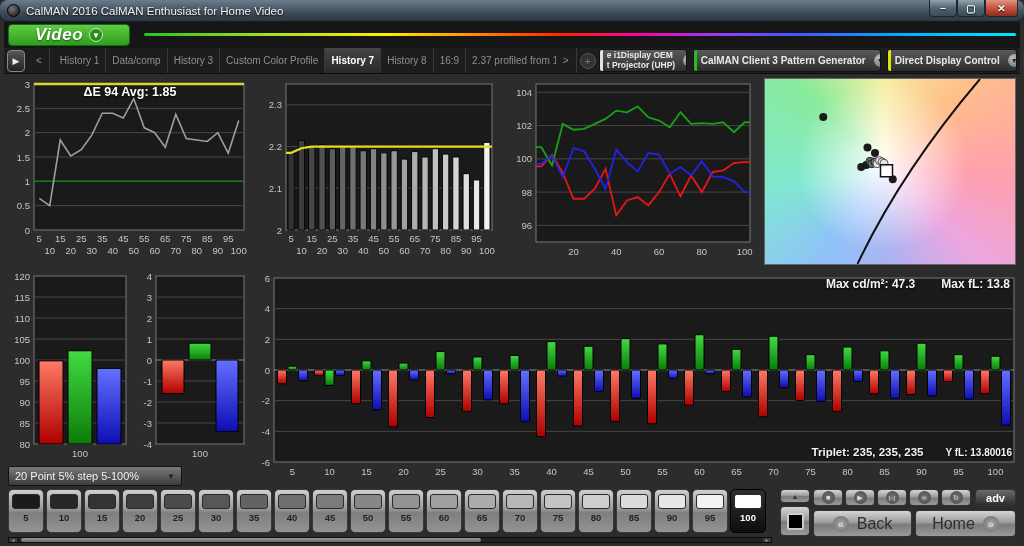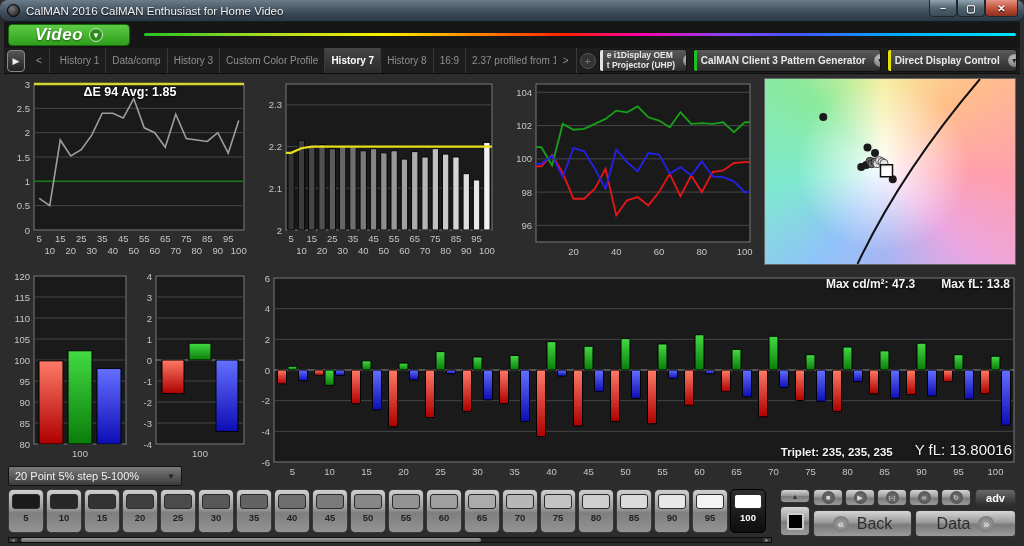--- a/index.html
+++ b/index.html
@@ -71,21 +71,21 @@
         #eba6e0 135deg,#aab4f2 175deg,#8fc3f8 215deg,#7fe9cf 260deg,#8bea9b 315deg,#f5f0a2 360deg);}
   #cie-overlay{position:absolute;inset:0;}
   #chart-rgb100{left:8px;top:270px;width:122px;height:192px;}
   #chart-err100{left:134px;top:270px;width:114px;height:192px;}
   #chart-balance{left:260px;top:270px;width:760px;height:214px;}
   .readout-top{position:absolute;top:7px;right:10px;color:#f4f4f4;font-size:12px;font-weight:bold;
     text-shadow:0 1px 2px #000;display:flex;gap:26px;pointer-events:none;}
   .readout-bottom{position:absolute;bottom:26px;right:8px;color:#f4f4f4;
     display:flex;gap:22px;align-items:flex-end;text-shadow:0 1px 2px #000;pointer-events:none;}
   .triplet{font-size:11.5px;font-weight:bold;}
-  .yfl{font-size:15px;font-weight:normal;}
+  .yfl{font-size:10px;font-weight:bold;}
   
   .preset-dd{position:absolute;left:8px;top:466px;width:174px;height:20px;border:1px solid #111;
     border-radius:2px;background:linear-gradient(#7a7a7a,#3c3c3c);display:flex;align-items:center;}
   .preset-dd .label{flex:1;color:#f0f0f0;font-size:11px;padding-left:6px;white-space:nowrap;}
   .preset-dd .caret{color:#222;font-size:8px;padding-right:6px;}
   .steps{position:absolute;left:8px;top:489px;display:flex;}
   .step{width:36px;height:44px;margin-right:2px;border-radius:5px;border:1px solid #3a3a3a;
     background:linear-gradient(#cfcfcf,#9a9a9a 45%,#7e7e7e 55%,#949494);
     display:flex;flex-direction:column;align-items:center;flex:0 0 auto;}
   .step .sw{width:28px;height:15px;margin-top:4px;border-radius:3px;border:1px solid #2a2a2a;}
@@ -652,16 +652,16 @@
     </div>
   <div class="t-abs silver tbtn" style="left:941px;top:489px;">
     <span class="circ">↻</span>
     </div>
   <div class="t-abs silver t-adv" style="left:975px;top:489px;">adv</div>
   <div class="t-abs silver t-nav" style="left:813px;top:510px;width:99px;">
     <span class="nav-circ">«</span>
     <span>Back</span>
   </div>
   <div class="t-abs silver t-nav" style="left:915px;top:510px;width:101px;">
-    <span>Data</span>
+    <span>Home</span>
     <span class="nav-circ">»</span>
   </div>
 </div>
 
 </body></html>

